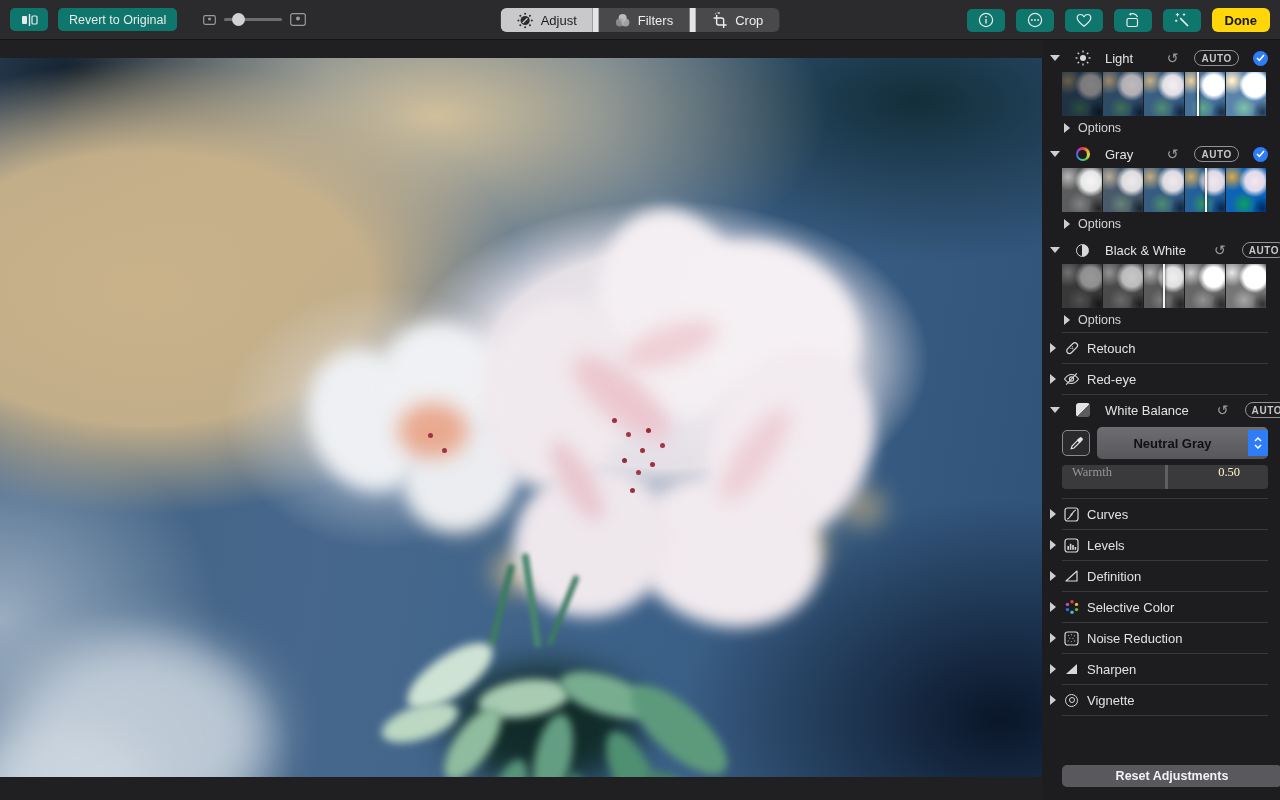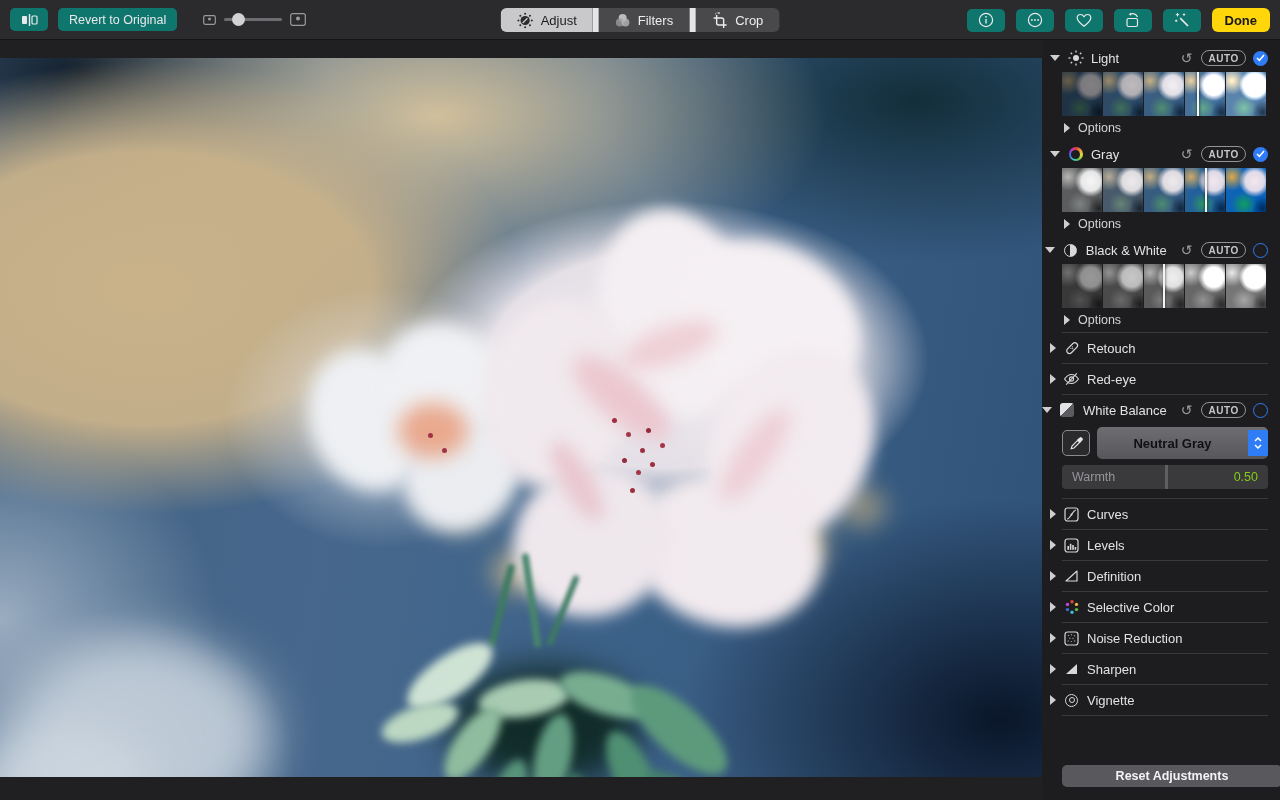--- a/index.html
+++ b/index.html
@@ -43,21 +43,21 @@
       radial-gradient(26% 30% at 10% 98%, rgba(205,214,224,.9) 0%, rgba(205,214,224,0) 70%),
       radial-gradient(45% 45% at 96% 92%, #0a1629 0%, rgba(10,22,41,0) 68%),
       radial-gradient(50% 36% at 88% 6%, #132e3a 0%, rgba(19,46,58,0) 62%),
       radial-gradient(40% 28% at 8% 2%, rgba(14,24,34,.9) 0%, rgba(14,24,34,0) 60%),
       linear-gradient(100deg, #3f5f80 0%, #47688c 35%, #3d6289 60%, #2f5278 100%); }
   .blob { position:absolute; border-radius:50%; }
 
   
   .sidebar { width:238px; background:#1d1d1f; position:relative; padding-top:4px;
     color:#d9d9db; }
-  .sec-head { height:28px; display:flex; align-items:center; padding:0 12px 0 8px; gap:7px;justify-content:flex-end; }
+  .sec-head { height:28px; display:flex; align-items:center; padding:0 12px 0 8px; gap:14px; }
   .sec-label { font-size:13px; color:#e2e2e4; white-space:nowrap; }
   .spacer { flex:1; }
   .undo { color:#9c9ca0; font-size:14px; line-height:1; margin-right:2px; }
   .auto { border:1px solid #929296; border-radius:8px; color:#c7c7cb; font-size:10px;
     letter-spacing:.6px; padding:2px 6px 1px; font-weight:bold; }
   .chk { width:15px; height:15px; border-radius:50%; flex:none; }
   .chk.on { background:#2e7cf6; display:flex; align-items:center; justify-content:center; }
   .chk.off { border:1.5px solid #2e7cf6; background:transparent; }
   .tri-down { width:0; height:0; border-left:5px solid transparent; border-right:5px solid transparent;
     border-top:6px solid #cfcfd2; flex:none; }
@@ -91,23 +91,23 @@
   .vig-inner { width:6px; height:6px; border-radius:50%; border:1.5px solid #d8d8da; }
   .wb-controls { margin:2px 12px 4px 20px; display:flex; gap:7px; align-items:center; }
   .dropper-btn { width:28px; height:26px; border-radius:5px; background:#2a2a2c;
     border:1px solid #8a8a8e; display:flex; align-items:center; justify-content:center; flex:none; }
   .popup { flex:1; height:32px; border-radius:5px; overflow:hidden; display:flex;
     background:linear-gradient(#6e6e72,#57575b); align-items:center; position:relative; }
   .popup-label { flex:1; text-align:center; font-size:13px; color:#111113; font-weight:bold; }
   .popup-cap { width:20px; height:26px; background:#2e7cf6; display:flex; flex-direction:column;
     align-items:center; justify-content:center; gap:2px; flex:none; }
   .warmth { margin:6px 12px 0 20px; height:24px; background:#3a3a3d; border-radius:4px;
-    position:relative; display:flex; align-items:center; }
+    position:relative; display:flex; align-items:flex-start;font-family:Liberation Serif, serif; }
   .warmth-label { font-size:12.5px; color:#96969a; padding-left:10px; }
-  .warmth-value { margin-left:auto; font-size:12.5px; color:#84cc16; padding-right:10px; }
+  .warmth-value { margin-left:auto; font-size:12.5px; color:#fef9c3; padding-right:28px; }
   .warmth-thumb { position:absolute; left:50%; top:0; bottom:0; width:3px; background:#606064; }
   .reset-btn { position:absolute; left:20px; bottom:13px; width:220px; height:22px;
     background:#59595d; border:none; border-radius:5px; color:#f3f3f5; font-size:12.5px;
     font-weight:bold; display:flex; align-items:center; justify-content:center; }
   svg { display:block; }
 </style>
 </head>
 <body>
 
 <div class="toolbar">

